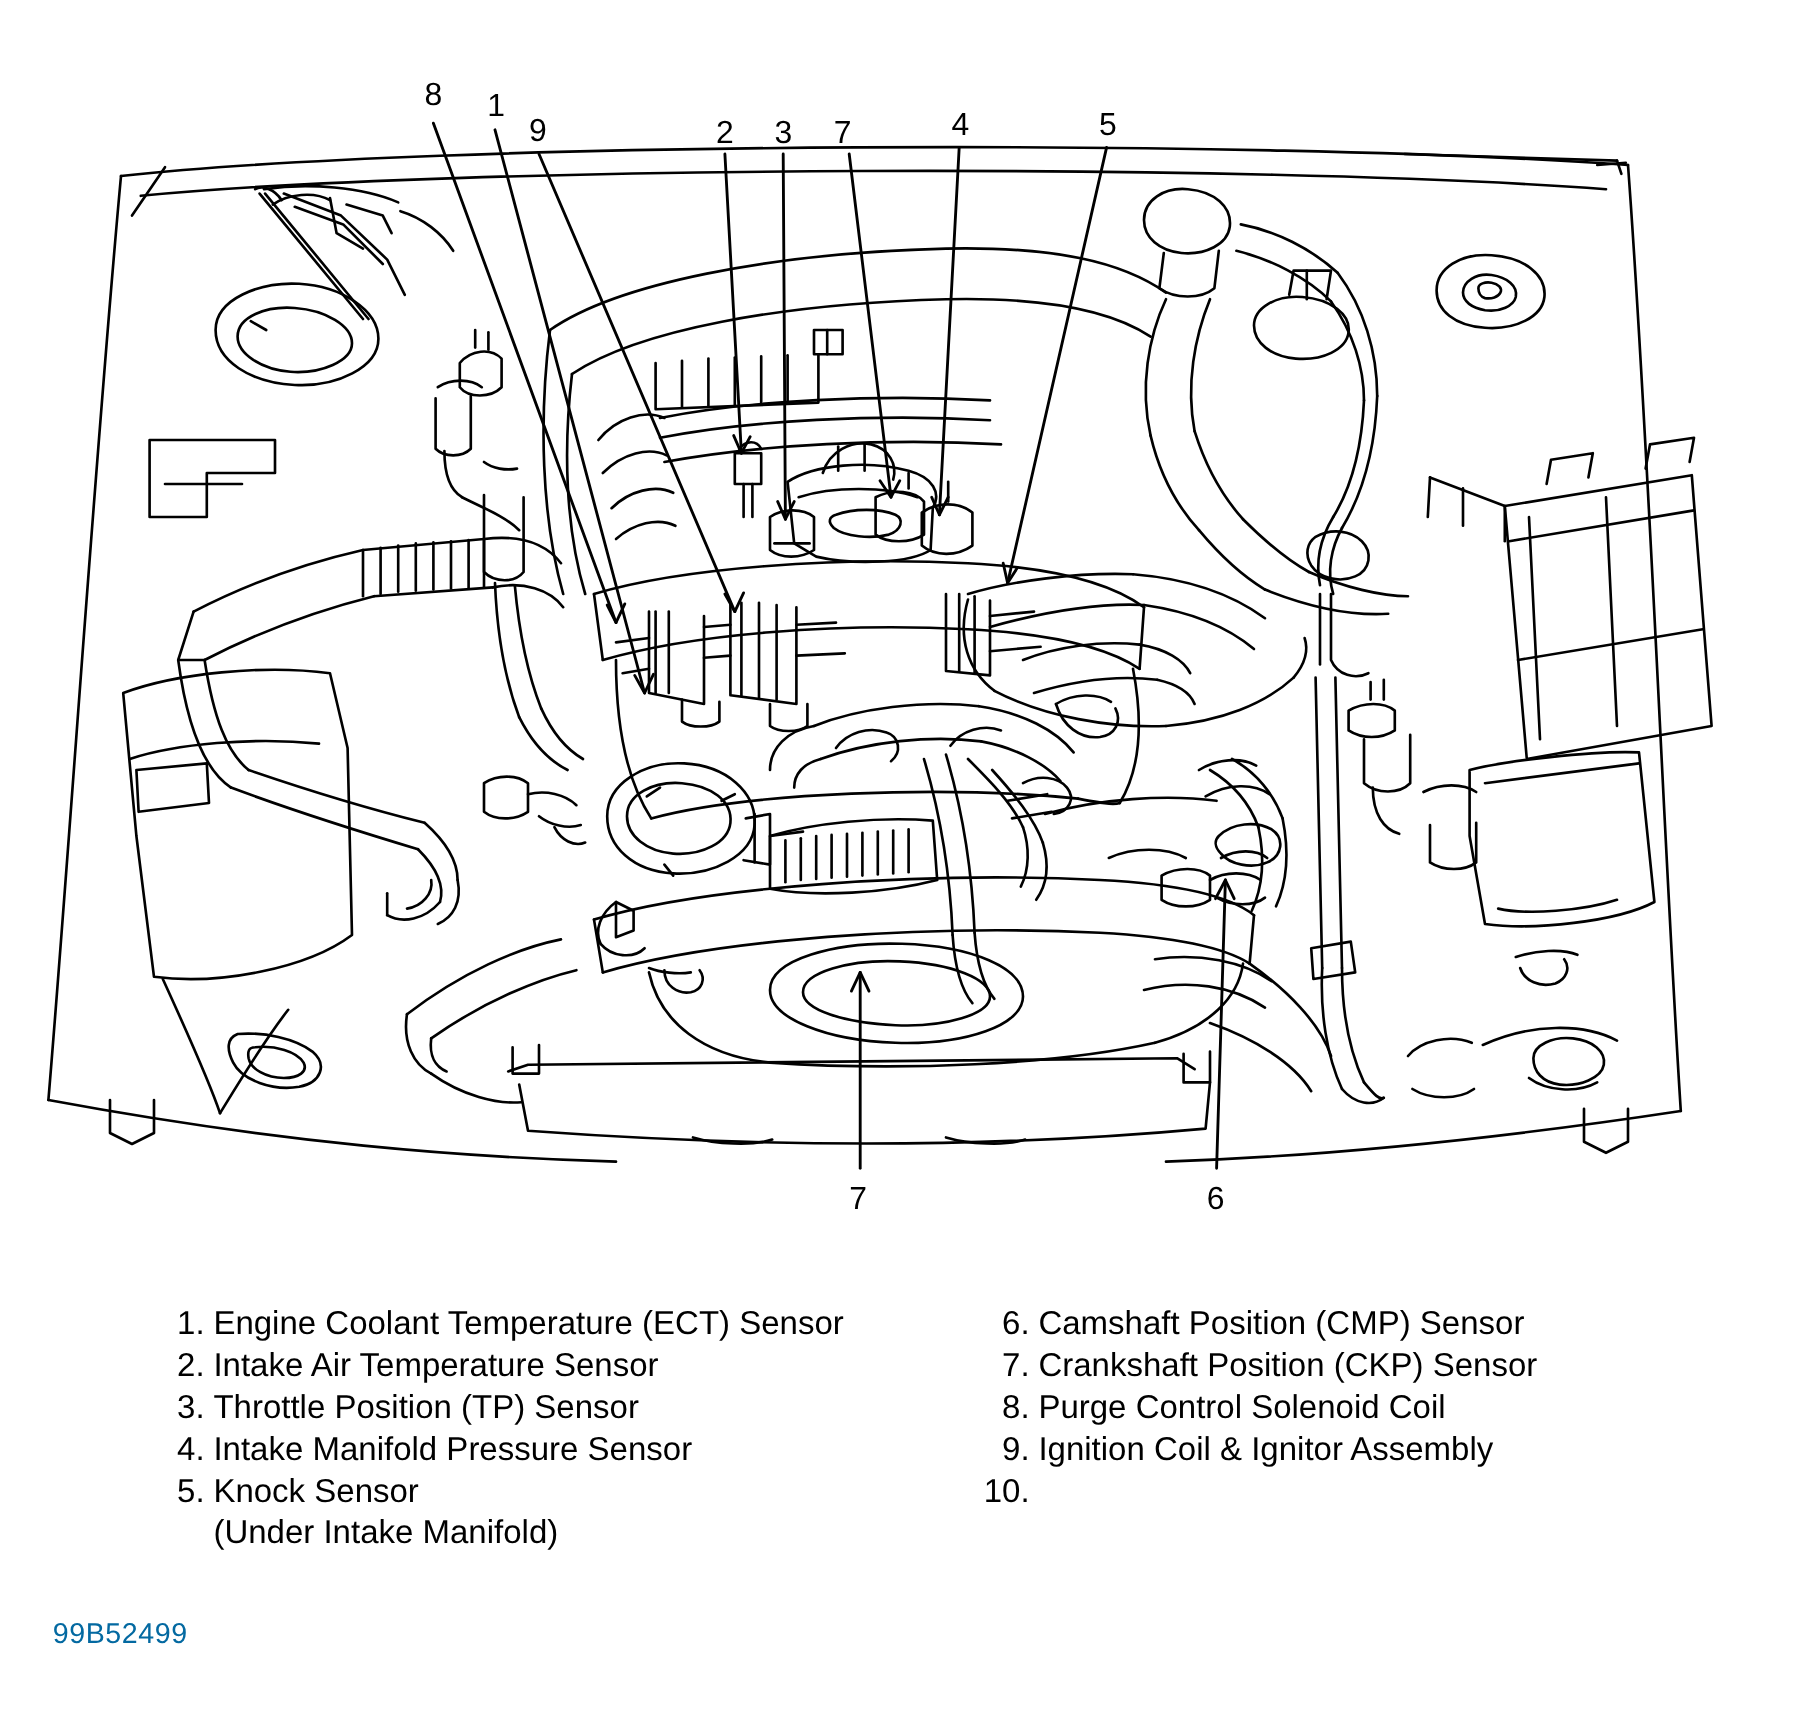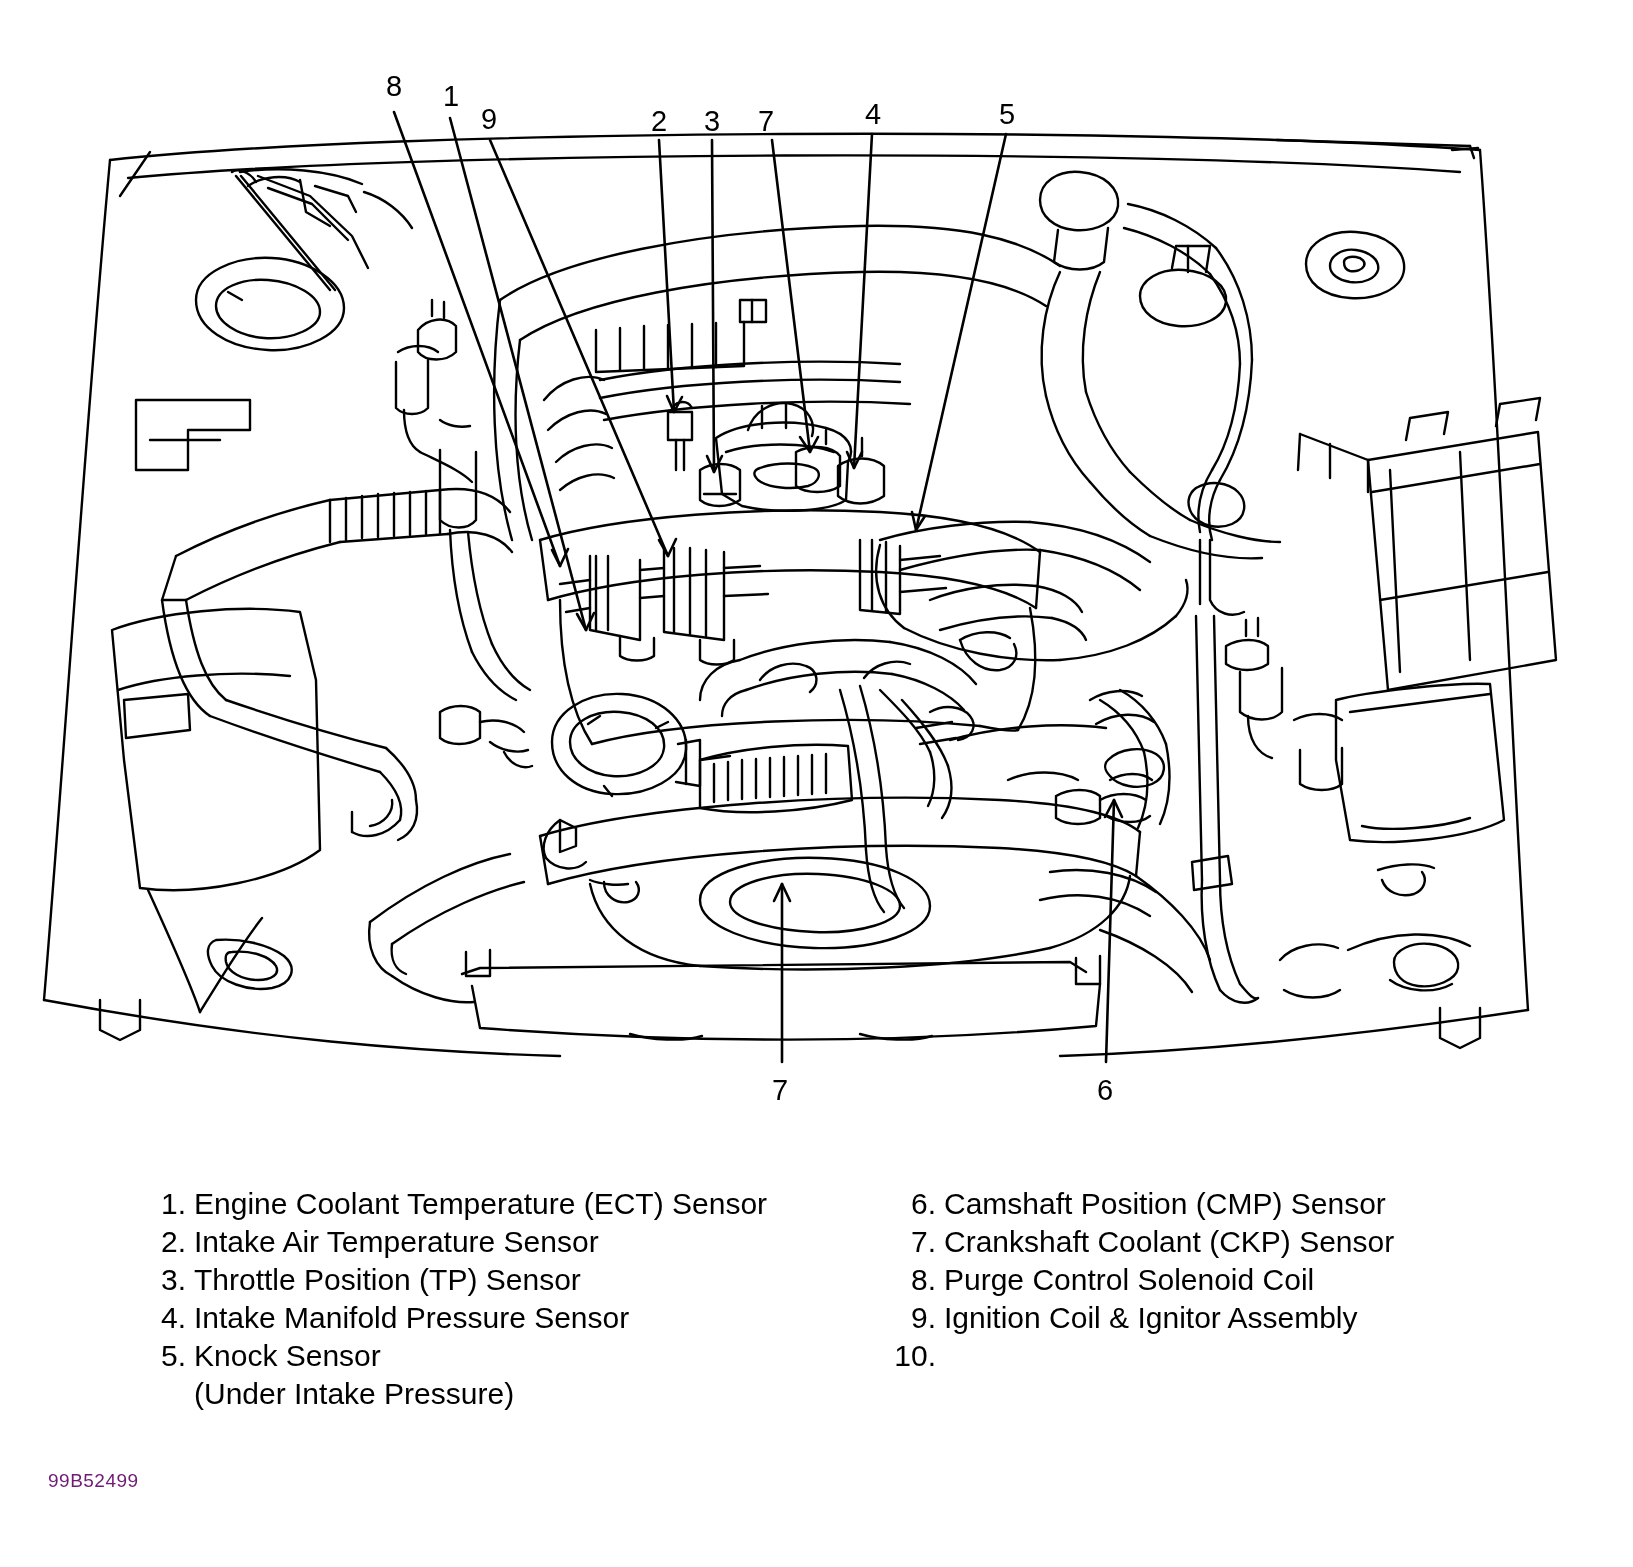--- a/index.html
+++ b/index.html
@@ -62,23 +62,23 @@
   }
   .legend-sub {
     font-size: 30px;
     line-height: 38px;
     padding-left: 54px;
   }
   #figure-code {
     position: absolute;
     left: 48px;
     top: 1470px;
-    font-size: 19px;
+    font-size: 26px;
     letter-spacing: 0.5px;
-    color: #701a75;
+    color: #0369a1;
   }
 </style>
 </head>
 <body>
 
 <div id="diagram-area">
   <svg id="diagram-svg" width="1633" height="1180" viewBox="0 0 1633 1180" fill="none" stroke="#000" stroke-width="2.4" stroke-linecap="round" stroke-linejoin="round">
 
     <g>
       <path d="M110 160 C 400 128, 1150 126, 1480 150"></path>
@@ -480,31 +480,31 @@
       <span>Throttle Position (TP) Sensor</span>
     </div>
     <div class="legend-item">
       <span class="num">4.</span>
       <span>Intake Manifold Pressure Sensor</span>
     </div>
     <div class="legend-item">
       <span class="num">5.</span>
       <span>Knock Sensor</span>
     </div>
-    <div class="legend-sub">(Under Intake Pressure)</div>
+    <div class="legend-sub">(Under Intake Manifold)</div>
   </div>
 
   <div class="legend-col" id="legend-col-right">
     <div class="legend-item">
       <span class="num">6.</span>
       <span>Camshaft Position (CMP) Sensor</span>
     </div>
     <div class="legend-item">
       <span class="num">7.</span>
-      <span>Crankshaft Coolant (CKP) Sensor</span>
+      <span>Crankshaft Position (CKP) Sensor</span>
     </div>
     <div class="legend-item">
       <span class="num">8.</span>
       <span>Purge Control Solenoid Coil</span>
     </div>
     <div class="legend-item">
       <span class="num">9.</span>
       <span>Ignition Coil &amp; Ignitor Assembly</span>
     </div>
     <div class="legend-item">

